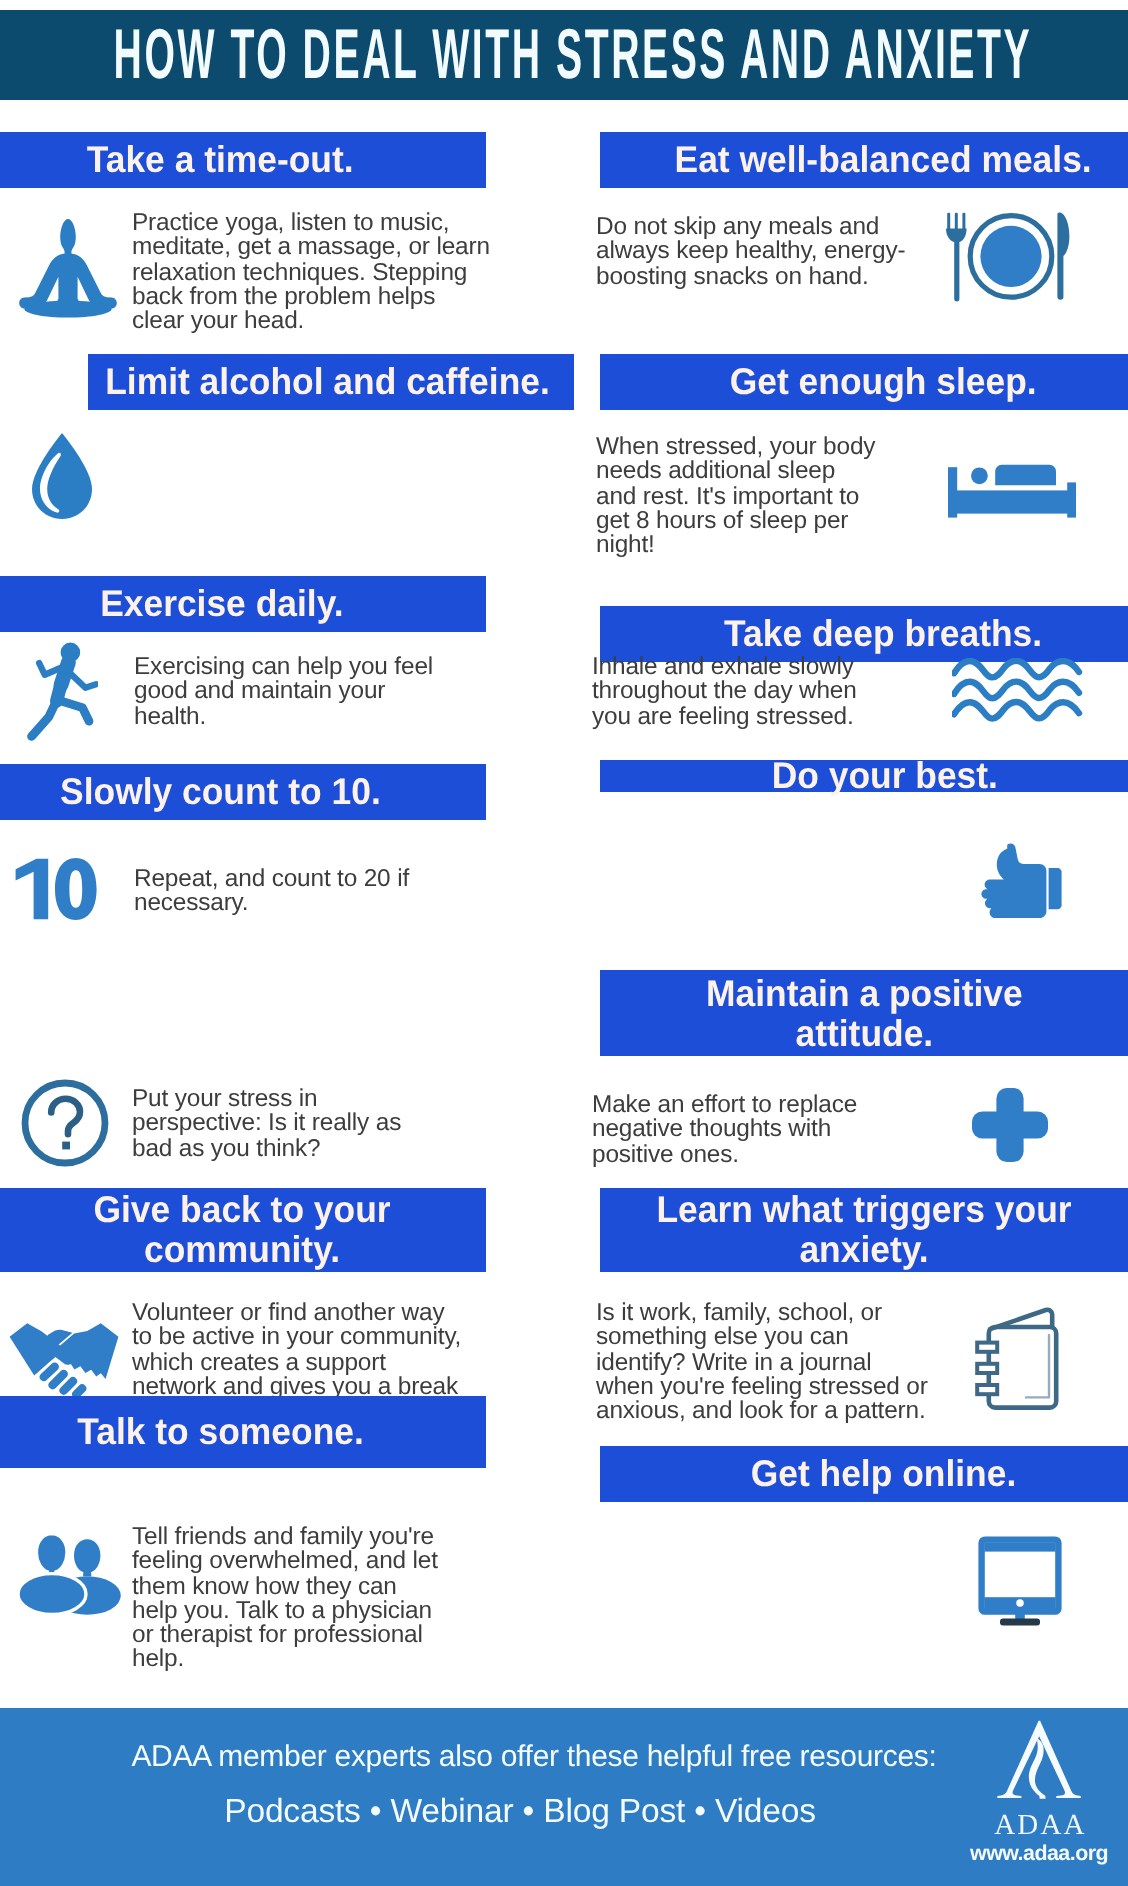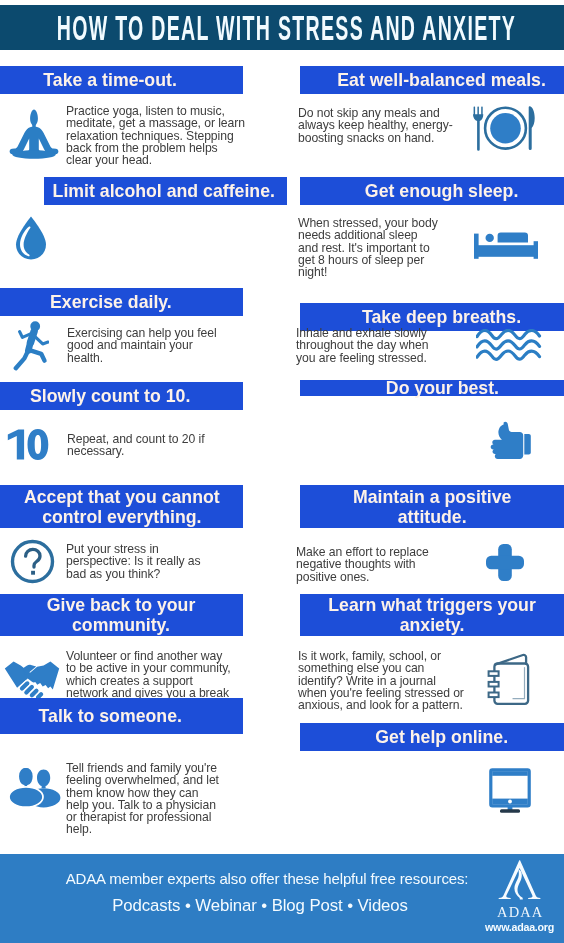--- a/index.html
+++ b/index.html
@@ -222,24 +222,20 @@
   </div>
   <div class="icon" style="left:489px;top:421px;width:42px;height:40px;">
     <svg viewBox="0 0 42 40" width="42" height="40" aria-hidden="true">
       <g fill="#2f7ec7">
         <path d="M14.6 1.4c1.6-1.3 3.6-.6 4.1 1.4l1.2 6c.3 1.3 1.4 2.2 2.7 2.2h8.2c1.9 0 3.4 1.5 3.4 3.4v20.2c0 1.9-1.5 3.4-3.4 3.4H8.6c-1.6 0-2.8-1.3-2.8-2.8 0-.8.3-1.5.9-2.1h-.7c-1.4 0-2.5-1.1-2.5-2.5 0-.9.5-1.7 1.2-2.2h-.6c-1.3 0-2.4-1.1-2.4-2.4s1-2.4 2.4-2.4h.6c-.8-.4-1.4-1.3-1.4-2.3 0-1.4 1.2-2.6 2.6-2.6h7c-2.1-1.9-3.5-4.4-3.5-7.2 0-3.8 1.8-7 5.2-8.1z"></path>
         <path d="M35.3 13h4.5c1.1 0 2 .9 2 2v16.6c0 1.1-.9 2-2 2h-4.5z"></path>
       </g>
     </svg>
   </div>
 
-  <div class="bar bar-l bar2" style="left:0px;top:485px;width:243px;height:43px;">
-    <span>Accept that you cannot
-control everything.</span>
-  </div>
   <div class="icon" style="left:10px;top:539px;width:45px;height:45px;">
     <svg viewBox="0 0 45 45" width="45" height="45" aria-hidden="true">
       <circle cx="22.5" cy="22.5" r="20" fill="none" stroke="#2c6e9e" stroke-width="3.4"></circle>
       <path d="M15.6 17.2c0-3.8 3.2-6.8 7.2-6.8 4 0 7.2 2.9 7.2 6.5 0 2.4-1.3 4.2-3.4 5.6-1.7 1.2-2.6 2.2-2.6 4v1.6" fill="none" stroke="#2c5f85" stroke-width="3.3" stroke-linecap="round"></path>
       <rect x="21.1" y="31.8" width="3.9" height="3.9" fill="#2c5f85"></rect>
     </svg>
   </div>
   <div class="txt" style="left:66px;top:543px;width:200px;">Put your stress in
 perspective: Is it really as
 bad as you think?</div>

